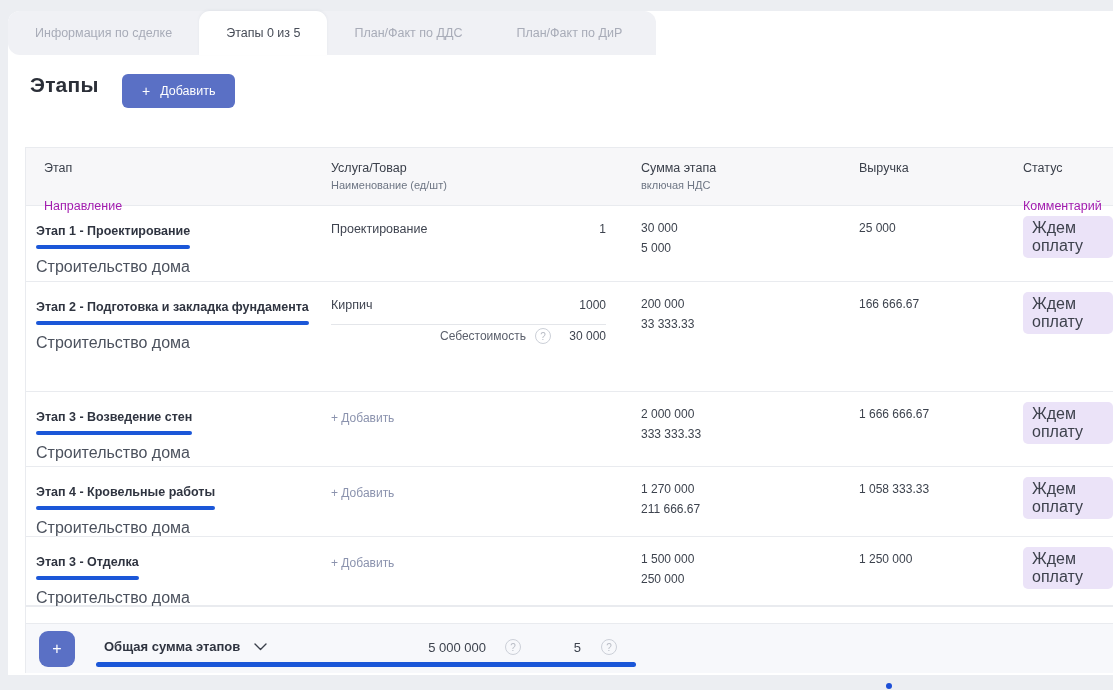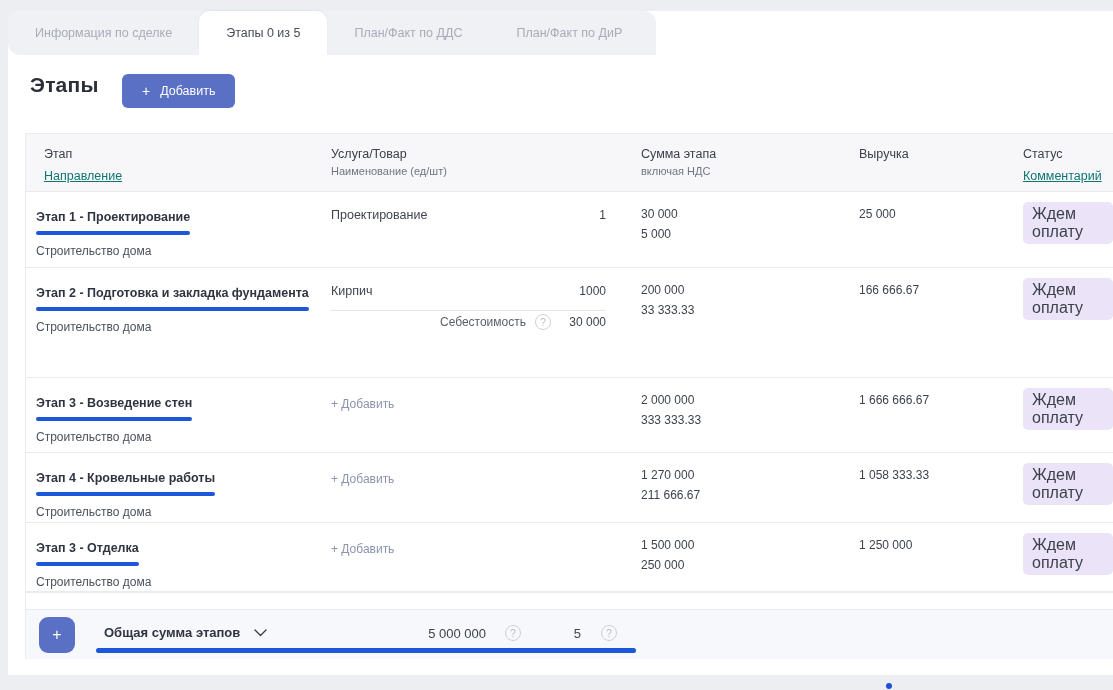--- a/index.html
+++ b/index.html
@@ -37,47 +37,47 @@
   }
   .add-button {
     position: absolute; left: 114px; top: 63px; height: 34px;
     background: #5a70c5; color: #fff; border: none; border-radius: 6px;
     display: flex; align-items: center; gap: 10px; padding: 0 20px;
     font-size: 12.5px; font-family: inherit; cursor: pointer;
   }
   .add-button .plus { font-size: 14px; }
   
   .table {
-    position: absolute; left: 17px; right: 0; top: 122px;
+    position: absolute; left: 17px; right: 0; top: 136px;
     border-left: 1px solid #e9ebef;
   }
   .trow { display: flex; border-top: 1px solid #e9ebef; }
   .thead { height: 58px; background: #f7f7f9; }
   .trow:last-child { border-bottom: 1px solid #e9ebef; }
   .col-stage   { width: 295px; padding-left: 10px; }
   .col-service { width: 305px; }
   .col-amount  { width: 220px; padding-left: 15px; }
   .col-revenue { width: 165px; padding-left: 13px; }
   .col-status  { flex: 1; padding-left: 12px; }
   .thead .col-stage { padding-left: 18px; padding-top: 13px; }
   .thead .col-service, .thead .col-amount { padding-top: 13px; }
   .thead .col-service { padding-left: 10px; }
   .thead .col-revenue, .thead .col-status { padding-top: 13px; }
   .h-title { font-size: 12.5px; color: #3b404b; }
   .h-sub-close { font-size: 11px; color: #6e7684; margin-top: 4px; }
-  .h-sub-far   { font-size: 12.5px; color: #0f766e; margin-top: 8px; text-decoration: underline; }
+  .h-sub-far   { font-size: 12.5px; color: #a21caf; margin-top: 24px; }
   
   .r1 { height: 76px; } .r2 { height: 110px; } .r3 { height: 75px; }
   .r4 { height: 70px; } .r5 { height: 70px; }
   .row-spacer { height: 17px; border-top: 1px solid #e9ebef; }
   .cell-stage { padding-top: 15px; }
   .stage-name-wrap { display: inline-block; }
   .stage-name { font-size: 12.5px; font-weight: 700; color: #2f3440; white-space: nowrap; }
   .stage-underline { height: 4px; background: #1b57d8; border-radius: 2px; margin-top: 7px; }
-  .stage-direction { font-size: 12px; color: #4b515d; margin-top: 9px; }
+  .stage-direction { font-size: 16px; color: #4b515d; margin-top: 9px; }
   .cell-service { padding: 16px 20px 0 10px; }
   .service-line { display: flex; justify-content: space-between; align-items: baseline; padding-bottom: 12px; }
   .service-name { font-size: 12.5px; color: #3f4450; }
   .service-qty  { font-size: 12px; color: #3d434e; }
   .cost-line {
     border-top: 1px solid #e4e6ea; padding-top: 3px;
     display: flex; justify-content: flex-end; align-items: center; gap: 9px;
   }
   .cost-label { font-size: 12px; color: #5a5f6b; }
   .cost-value { font-size: 12px; color: #3d434e; min-width: 46px; text-align: right; }

